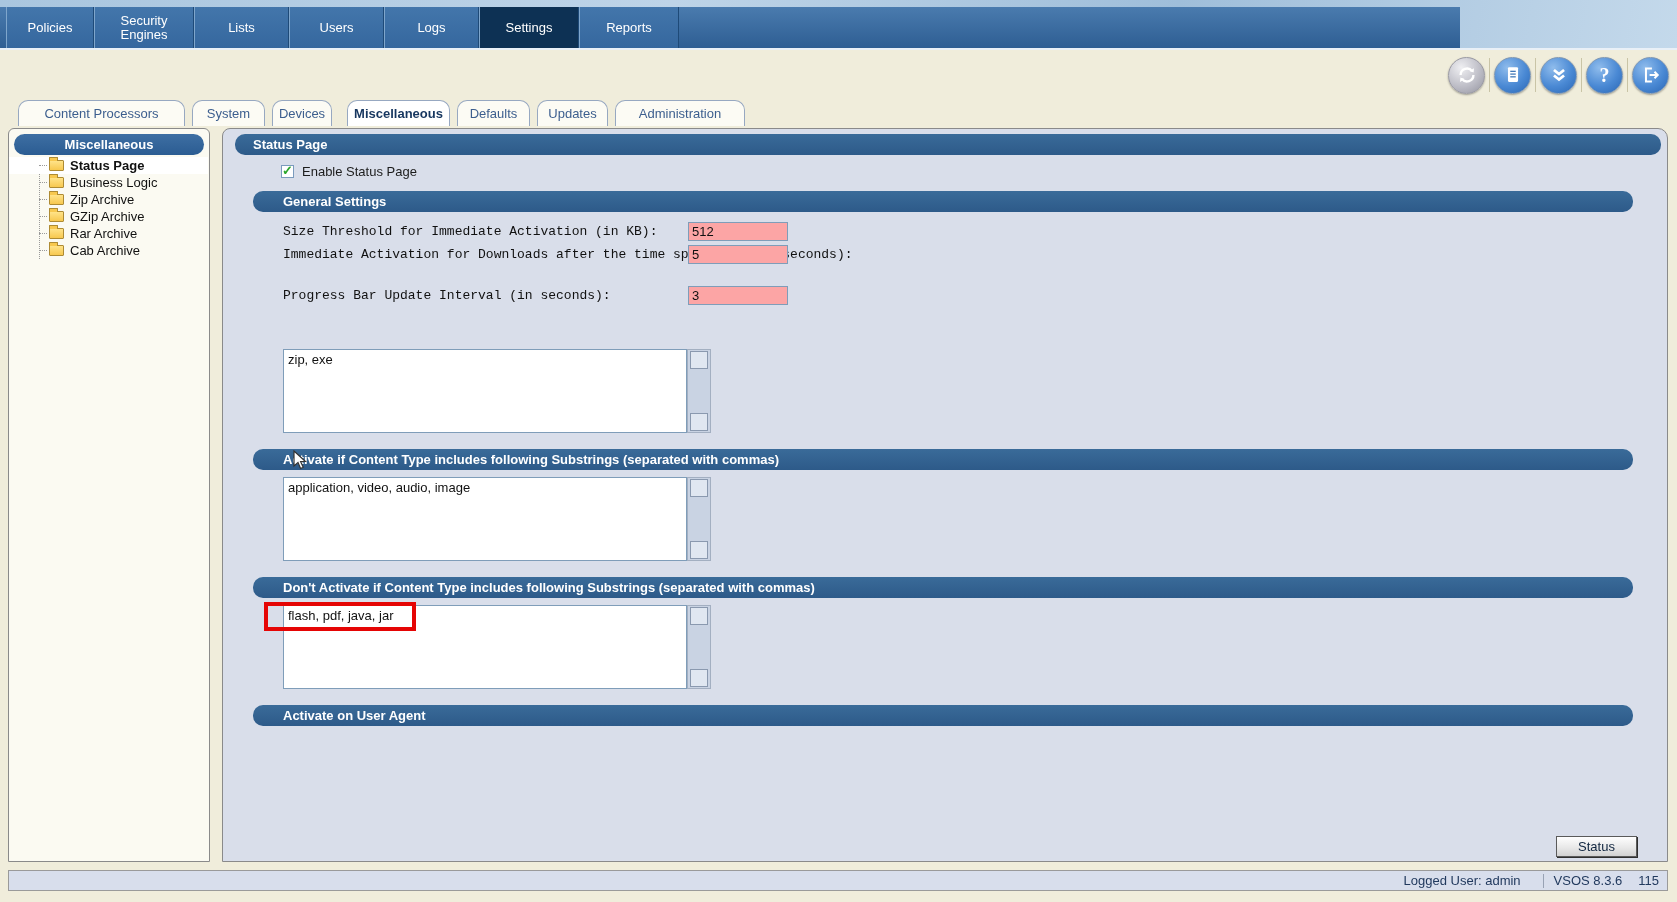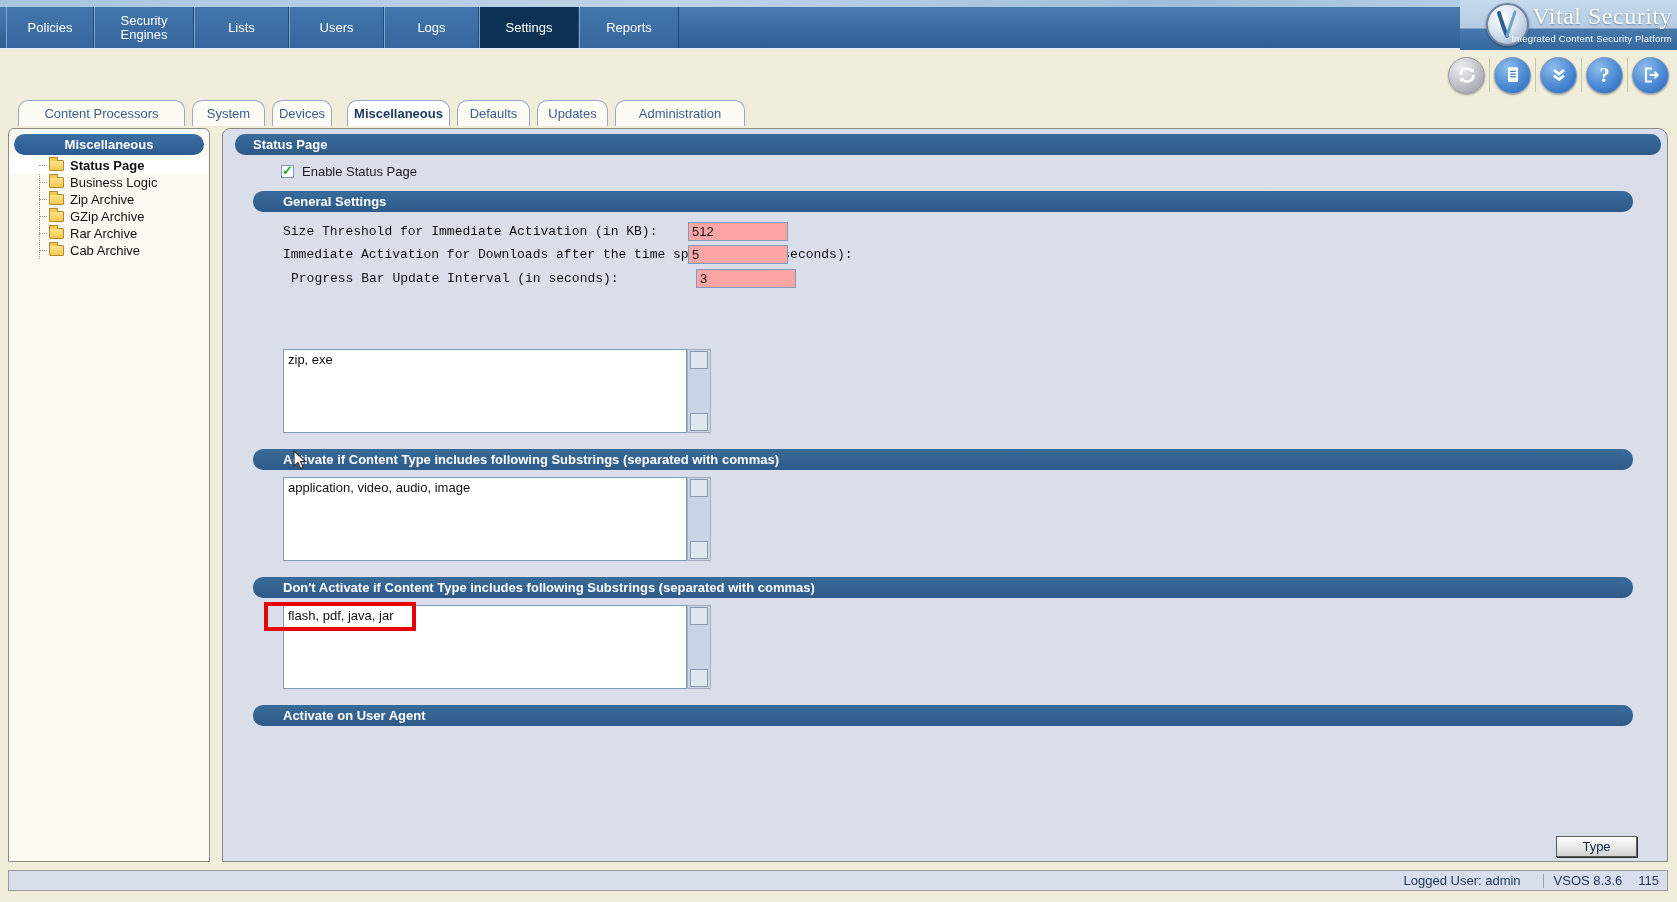--- a/index.html
+++ b/index.html
@@ -113,30 +113,20 @@
   <div class="topbar">
     <div class="navstrip">
       <div class="navbtn first w88">Policies</div>
       <div class="navbtn w100">Security Engines</div>
       <div class="navbtn w95">Lists</div>
       <div class="navbtn w95">Users</div>
       <div class="navbtn w95">Logs</div>
       <div class="navbtn w100 active">Settings</div>
       <div class="navbtn w100">Reports</div>
     </div>
-    <div class="logo-area">
-      <div class="logo-circle">
-        <svg width="39" height="39" viewBox="0 0 39 39">
-          <path d="M11 8 C14 18 16 24 19 31" stroke="#2F5E93" stroke-width="4" fill="none" stroke-linecap="round"></path>
-          <path d="M27 7 C24 16 21 24 19 31" stroke="#6FA3C8" stroke-width="3" fill="none" stroke-linecap="round"></path>
-        </svg>
-      </div>
-      <div class="logo-title">Vital Security</div>
-      <div class="logo-tagline">Integrated Content Security Platform</div>
-    </div>
   </div>
 
   <div class="toolbar">
     <div class="tb-icon tb-gray">
       <svg width="22" height="22" viewBox="0 0 24 24">
         <path d="M19 12a7 7 0 0 1-12.6 4.2" stroke="#fff" stroke-width="2.6" fill="none"></path>
         <path d="M5 12a7 7 0 0 1 12.6-4.2" stroke="#fff" stroke-width="2.6" fill="none"></path>
         <path d="M19.6 4.5 L19.2 9.3 L14.6 7.6 Z" fill="#fff"></path>
         <path d="M4.4 19.5 L4.8 14.7 L9.4 16.4 Z" fill="#fff"></path>
       </svg>
@@ -228,21 +218,21 @@
     <div class="hdr hdr-sub" style="top:62px;">General Settings</div>
 
     <div class="fld-row" style="top:92px; width:1340px;">
       <span class="fld-label">Size Threshold for Immediate Activation (in KB):</span>
       <input class="fld-input" value="512" style="">
     </div>
     <div class="fld-row" style="top:115px; width:1340px;">
       <span class="fld-label">Immediate Activation for Downloads after the time specified (in seconds):</span>
       <input class="fld-input" value="5" style="">
     </div>
-    <div class="fld-row" style="top:139px; width:1340px;margin-left:8px;">
+    <div class="fld-row" style="top:156px; width:1340px;">
       <span class="fld-label">Progress Bar Update Interval (in seconds):</span>
       <input class="fld-input" value="3" style="">
     </div>
 
     <div class="ta-wrap" style="top:220px;">
       <textarea style="">zip, exe</textarea>
       <div class="ta-scroll">
         <div class="ta-btn top"></div>
         <div class="ta-btn bot"></div>
       </div>
@@ -262,21 +252,21 @@
       <textarea style="">flash, pdf, java, jar</textarea>
       <div class="ta-scroll">
         <div class="ta-btn top"></div>
         <div class="ta-btn bot"></div>
       </div>
     </div>
     <div class="red-box"></div>
 
     <div class="hdr hdr-sub" style="top:576px;">Activate on User Agent</div>
 
-    <div class="apply-btn">Type</div>
+    <div class="apply-btn">Status</div>
   </div>
 
   <div class="statusbar">
     <span class="sb-user">Logged User: admin</span>
     <span class="sb-sep"></span>
     <span class="sb-ver">VSOS 8.3.6</span>
     <span class="sb-build">115</span>
   </div>
 
   <div class="cursor">

